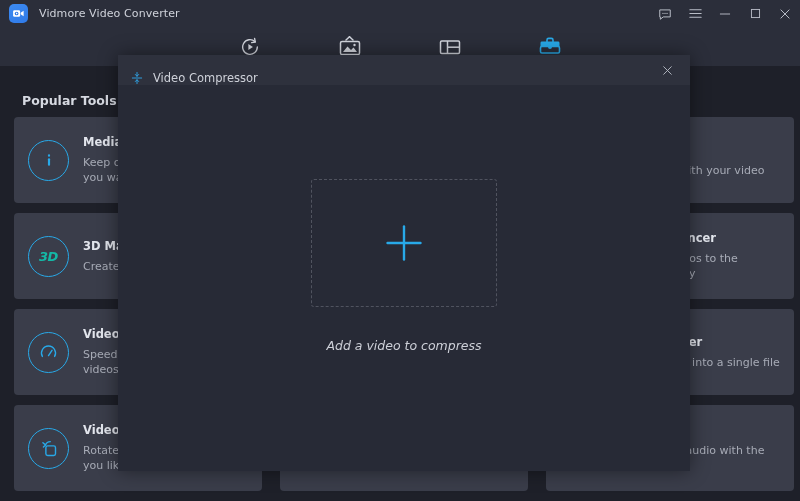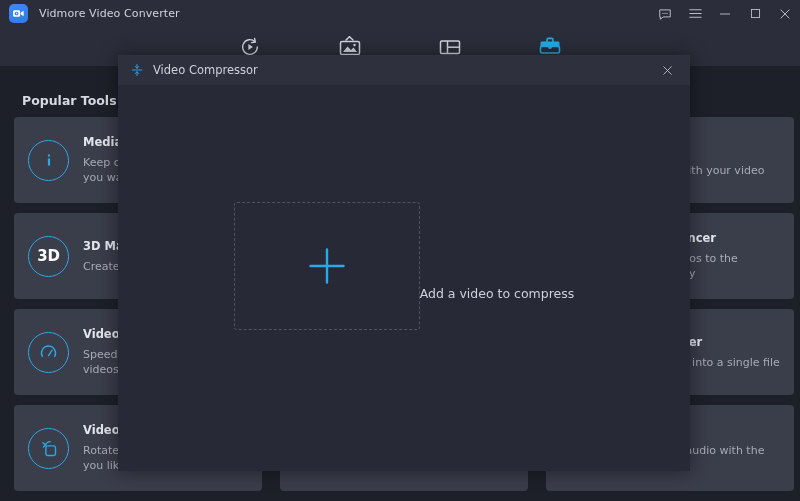--- a/index.html
+++ b/index.html
@@ -90,22 +90,23 @@
   .card-icon {
     width: 41px; height: 41px; flex: 0 0 41px;
     border-radius: 50%;
     border: 1.6px solid #28a9e8;
     display: flex; align-items: center; justify-content: center;
     color: #28a9e8;
     margin-right: 14px;
   }
   .card-icon svg { display: block; }
   .card-icon .txt3d {
-    font-size: 15px; font-weight: bold; color: #ffffff;
+    font-size: 13px; font-weight: bold; color: #14b8a6;
     letter-spacing: -0.3px;
+    font-style: italic;
   }
   .card-text { min-width: 0; }
   .card-name {
     font-size: 11.5px; font-weight: bold; color: #e2e5ec;
     margin-bottom: 6px; white-space: nowrap;
   }
   .card-desc {
     font-size: 11px; color: #a7abb6; line-height: 15px;
     max-width: 175px;
   }
@@ -114,21 +115,21 @@
   .modal {
     position: absolute; left: 118px; top: 55px;
     width: 572px; height: 416px;
     background: #272a36;
     box-shadow: 0 0 18px rgba(0,0,0,.45);
   }
   .modal-header {
     position: relative;
     height: 30px;
     background: #2e313d;
-    display: flex; align-items: center;
+    display: flex; align-items: flex-end;
     padding-left: 12px;
   }
   .modal-header-icon {
     width: 14px; height: 14px;
     color: #2f9fe0;
     display: flex; align-items: center; justify-content: center;
     margin-right: 9px;
   }
   .modal-header-icon svg { display: block; }
   .modal-title { font-size: 11.5px; color: #ced1d9; }
@@ -136,22 +137,22 @@
     position: absolute; right: 8px; top: 0;
     width: 30px; height: 30px;
     display: flex; align-items: center; justify-content: center;
     color: #b7bbc5;
   }
   .modal-close svg { display: block; }
 
   .modal-body {
     position: relative;
     height: 386px;
-    display: flex; flex-direction: row;
-    align-items: center; justify-content: center;
+    display: flex; flex-direction: column;
+    align-items: center; justify-content: center; font-style: italic;
   }
   .dropzone {
     width: 186px; height: 128px;
     border: 1.5px dashed #50535f;
     border-radius: 3px;
     display: flex; align-items: center; justify-content: center;
     margin-top: -24px;
   }
   .plus-icon { color: #28a9e8; }
   .plus-icon svg { display: block; }

